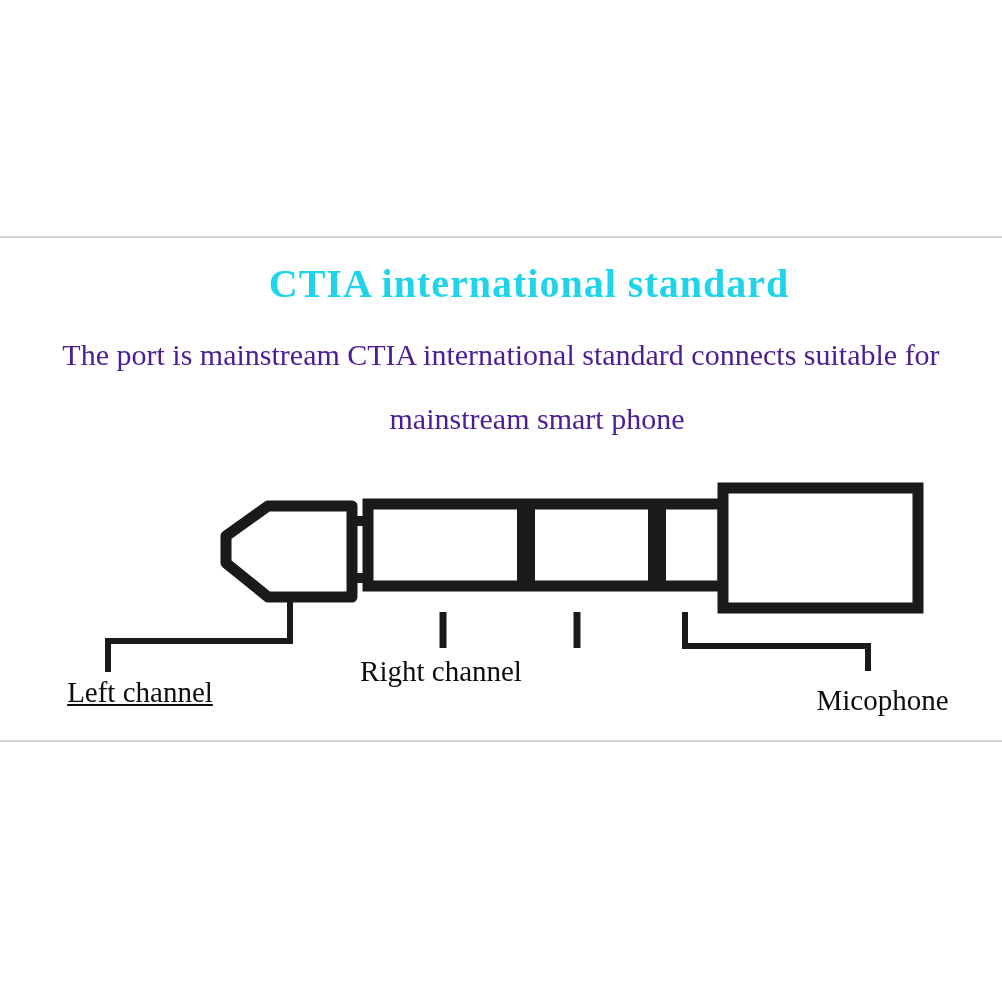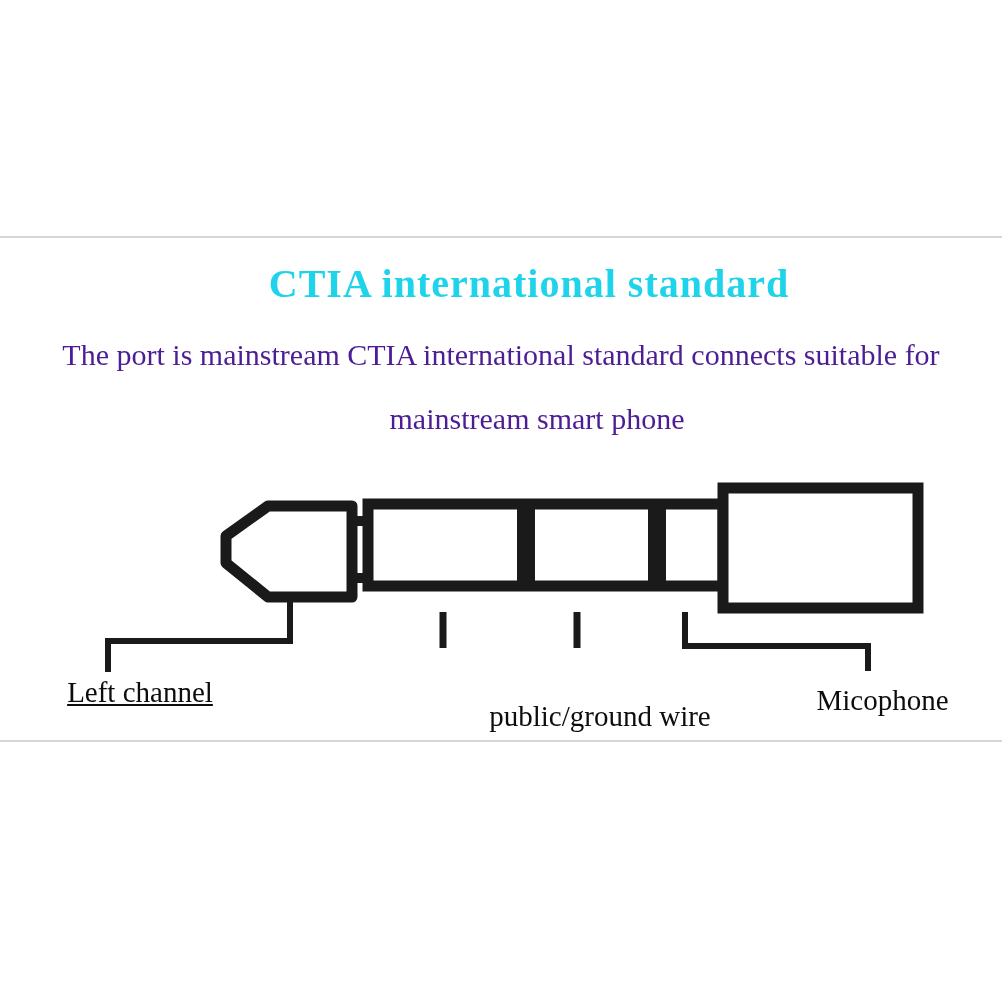--- a/index.html
+++ b/index.html
@@ -93,18 +93,18 @@
 
     <path d="M443,612 L443,648" fill="none" stroke="#1a1a1a" stroke-width="7"></path>
 
     <path d="M577,612 L577,648" fill="none" stroke="#1a1a1a" stroke-width="7"></path>
 
     <path d="M685,612 L685,646 L868,646 L868,671" fill="none" stroke="#1a1a1a" stroke-width="6"></path>
   </svg>
 
   <div class="pin-label left-channel">Left channel</div>
 
+  <div class="pin-label right-channel">Right channel</div>
 
-  <div class="pin-label ground">public/ground wire</div>
 
   <div class="pin-label microphone">Micophone</div>
 
 </div>
 
 </body></html>

